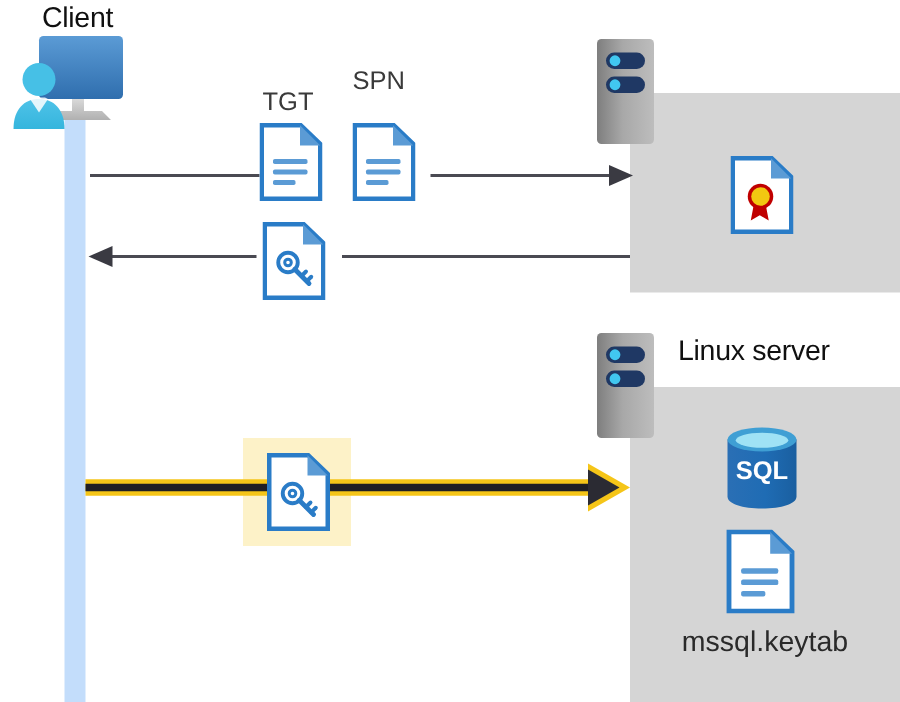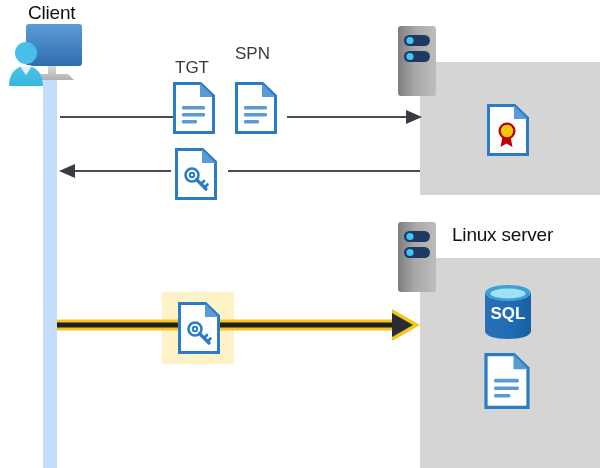--- a/index.html
+++ b/index.html
@@ -217,14 +217,15 @@
   </svg>
 
   <svg class="abs doc" id="keytab-doc" width="46" height="56" viewBox="0 0 42 52">
     <path d="M1.5 1.5 h26 L40.5 14 v36.5 h-39 z" fill="#ffffff" stroke="#2a7cc7" stroke-width="3"></path>
     <path d="M27 1.5 L40.5 15 H27 z" fill="#5b9bd5"></path>
     <rect x="9" y="24" width="23" height="3.4" rx="1.2" fill="#5b9bd5"></rect>
     <rect x="9" y="31" width="23" height="3.4" rx="1.2" fill="#5b9bd5"></rect>
     <rect x="9" y="38" width="15" height="3.4" rx="1.2" fill="#5b9bd5"></rect>
   </svg>
 
+  <div class="abs" id="keytab-label">mssql.keytab</div>
 
 </div>
 
 </body></html>

